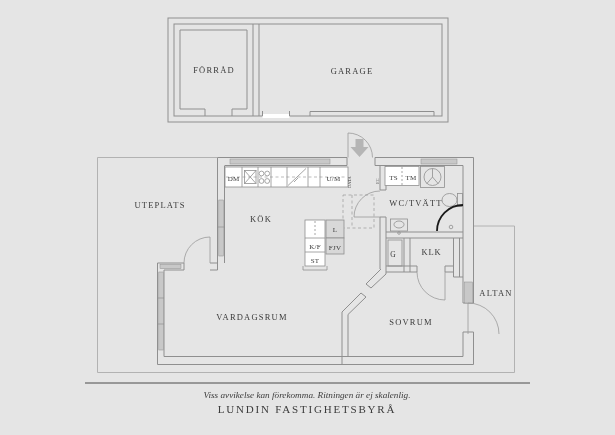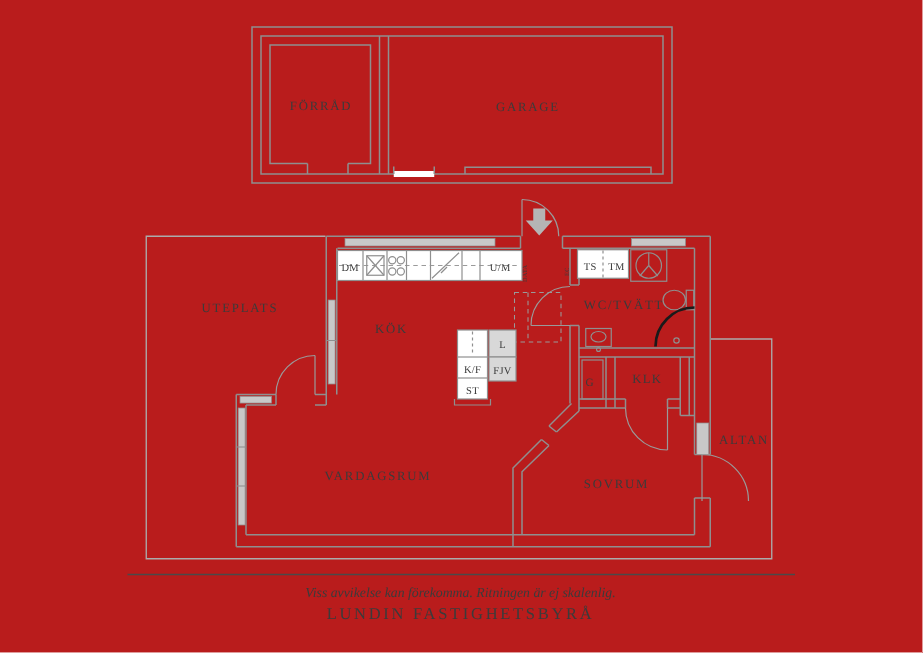--- a/index.html
+++ b/index.html
@@ -1,16 +1,16 @@
 <!DOCTYPE html>
 <html><head>
 <meta charset="utf-8">
 <style>
   html,body{margin:0;padding:0;background:#ffffff;}
-  #stage{position:relative;width:615px;height:435px;background:#b91c1c;overflow:hidden;}
+  #stage{position:relative;width:615px;height:435px;background:#e5e5e5;overflow:hidden;}
   svg{display:block;}
   text{font-family:"Liberation Serif","DejaVu Serif",serif;fill:#3b3b3b;}
   .room-label{font-size:8.5px;letter-spacing:1.2px;}
   .fix-label{font-size:7px;letter-spacing:.2px;}
   .tiny-label{font-size:4.2px;letter-spacing:.2px;}
   .caption-italic{font-size:9.2px;font-style:italic;}
   .caption-brand{font-size:11px;letter-spacing:1.8px;}
 </style>
 </head>
 <body>

